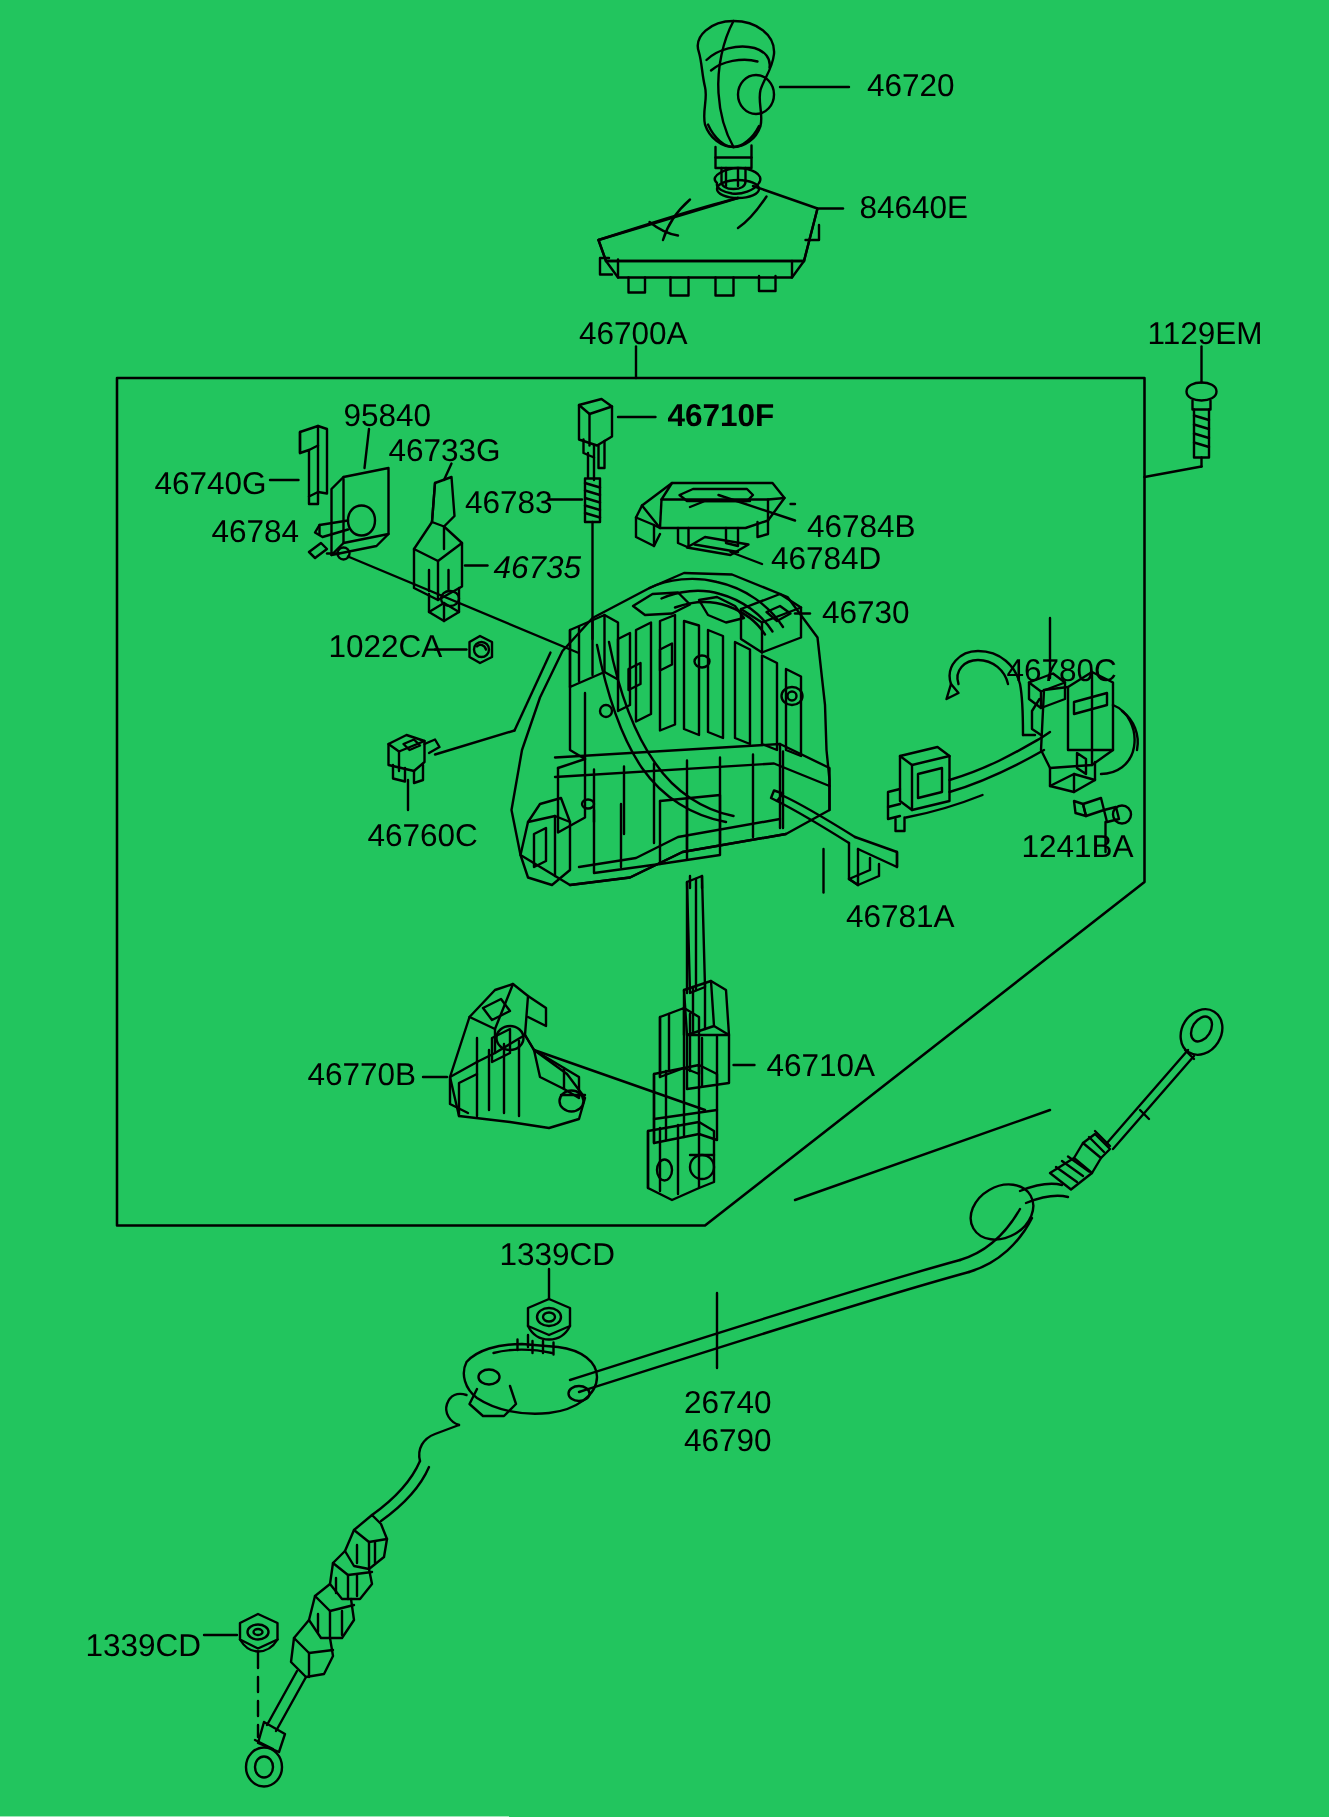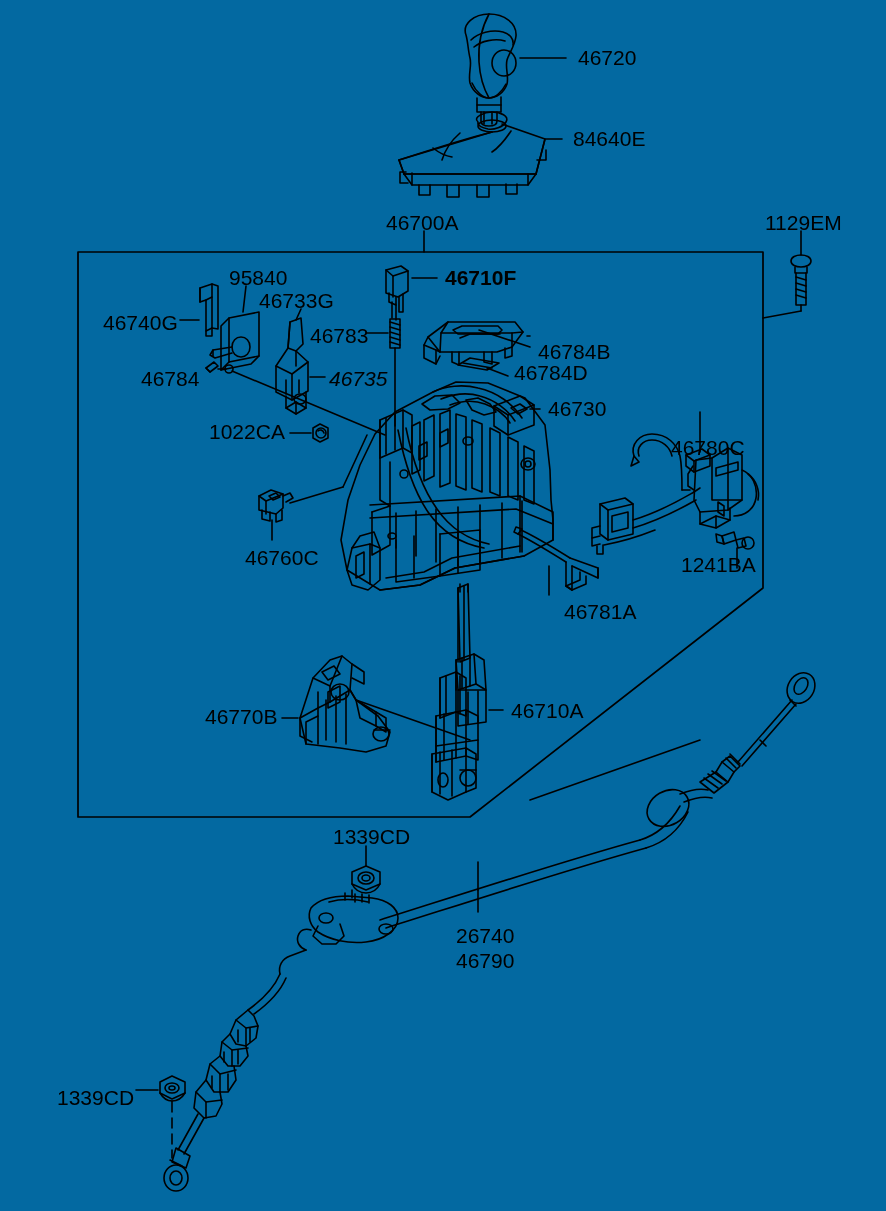--- a/index.html
+++ b/index.html
@@ -5,21 +5,21 @@
 <style>
   html,body{margin:0;padding:0;background:#ffffff;}
   body{
     font-family:"Liberation Sans", sans-serif;
     -webkit-font-smoothing:antialiased;
   }
   #page{
     position:relative;
     width:886px;
     height:1211px;
-    background:#0369a1;
+    background:#22c55e;
     overflow:hidden;
   }
   #diagram{
     position:absolute;
     left:0; top:0;
     width:886px;
     height:1211px;
   }
   .lbl{
     position:absolute;
@@ -464,26 +464,26 @@
   <div class="lbl" style="left:578px; top:47px;">46720</div>
   <div class="lbl" style="left:573px; top:128px;">84640E</div>
   <div class="lbl" style="left:386px; top:212px;">46700A</div>
   <div class="lbl" style="left:765px; top:212px;">1129EM</div>
   <div class="lbl" style="left:229px; top:267px;">95840</div>
   <div class="lbl" style="left:445px; top:267px;font-weight:bold;">46710F</div>
   <div class="lbl" style="left:259px; top:290px;">46733G</div>
   <div class="lbl" style="left:103px; top:312px;">46740G</div>
   <div class="lbl" style="left:310px; top:325px;">46783</div>
   <div class="lbl" style="left:538px; top:341px;">46784B</div>
-  <div class="lbl" style="left:141px; top:368px;">46784</div>
+  <div class="lbl" style="left:141px; top:344px;">46784</div>
   <div class="lbl" style="left:329px; top:368px;font-style:italic;">46735</div>
   <div class="lbl" style="left:514px; top:362px;">46784D</div>
   <div class="lbl" style="left:548px; top:398px;">46730</div>
   <div class="lbl" style="left:671px; top:389px;margin-top:48px;">46780C</div>
-  <div class="lbl" style="left:209px; top:421px;">1022CA</div>
+  <div class="lbl" style="left:219px; top:421px;">1022CA</div>
   <div class="lbl" style="left:245px; top:547px;">46760C</div>
   <div class="lbl" style="left:681px; top:554px;">1241BA</div>
   <div class="lbl" style="left:524px; top:601px;margin-left:40px;">46781A</div>
   <div class="lbl" style="left:511px; top:700px;">46710A</div>
   <div class="lbl" style="left:205px; top:706px;">46770B</div>
   <div class="lbl" style="left:333px; top:826px;">1339CD</div>
   <div class="lbl" style="left:456px; top:925px;">26740</div>
   <div class="lbl" style="left:456px; top:950px;">46790</div>
   <div class="lbl" style="left:57px; top:1087px;">1339CD</div>
 

